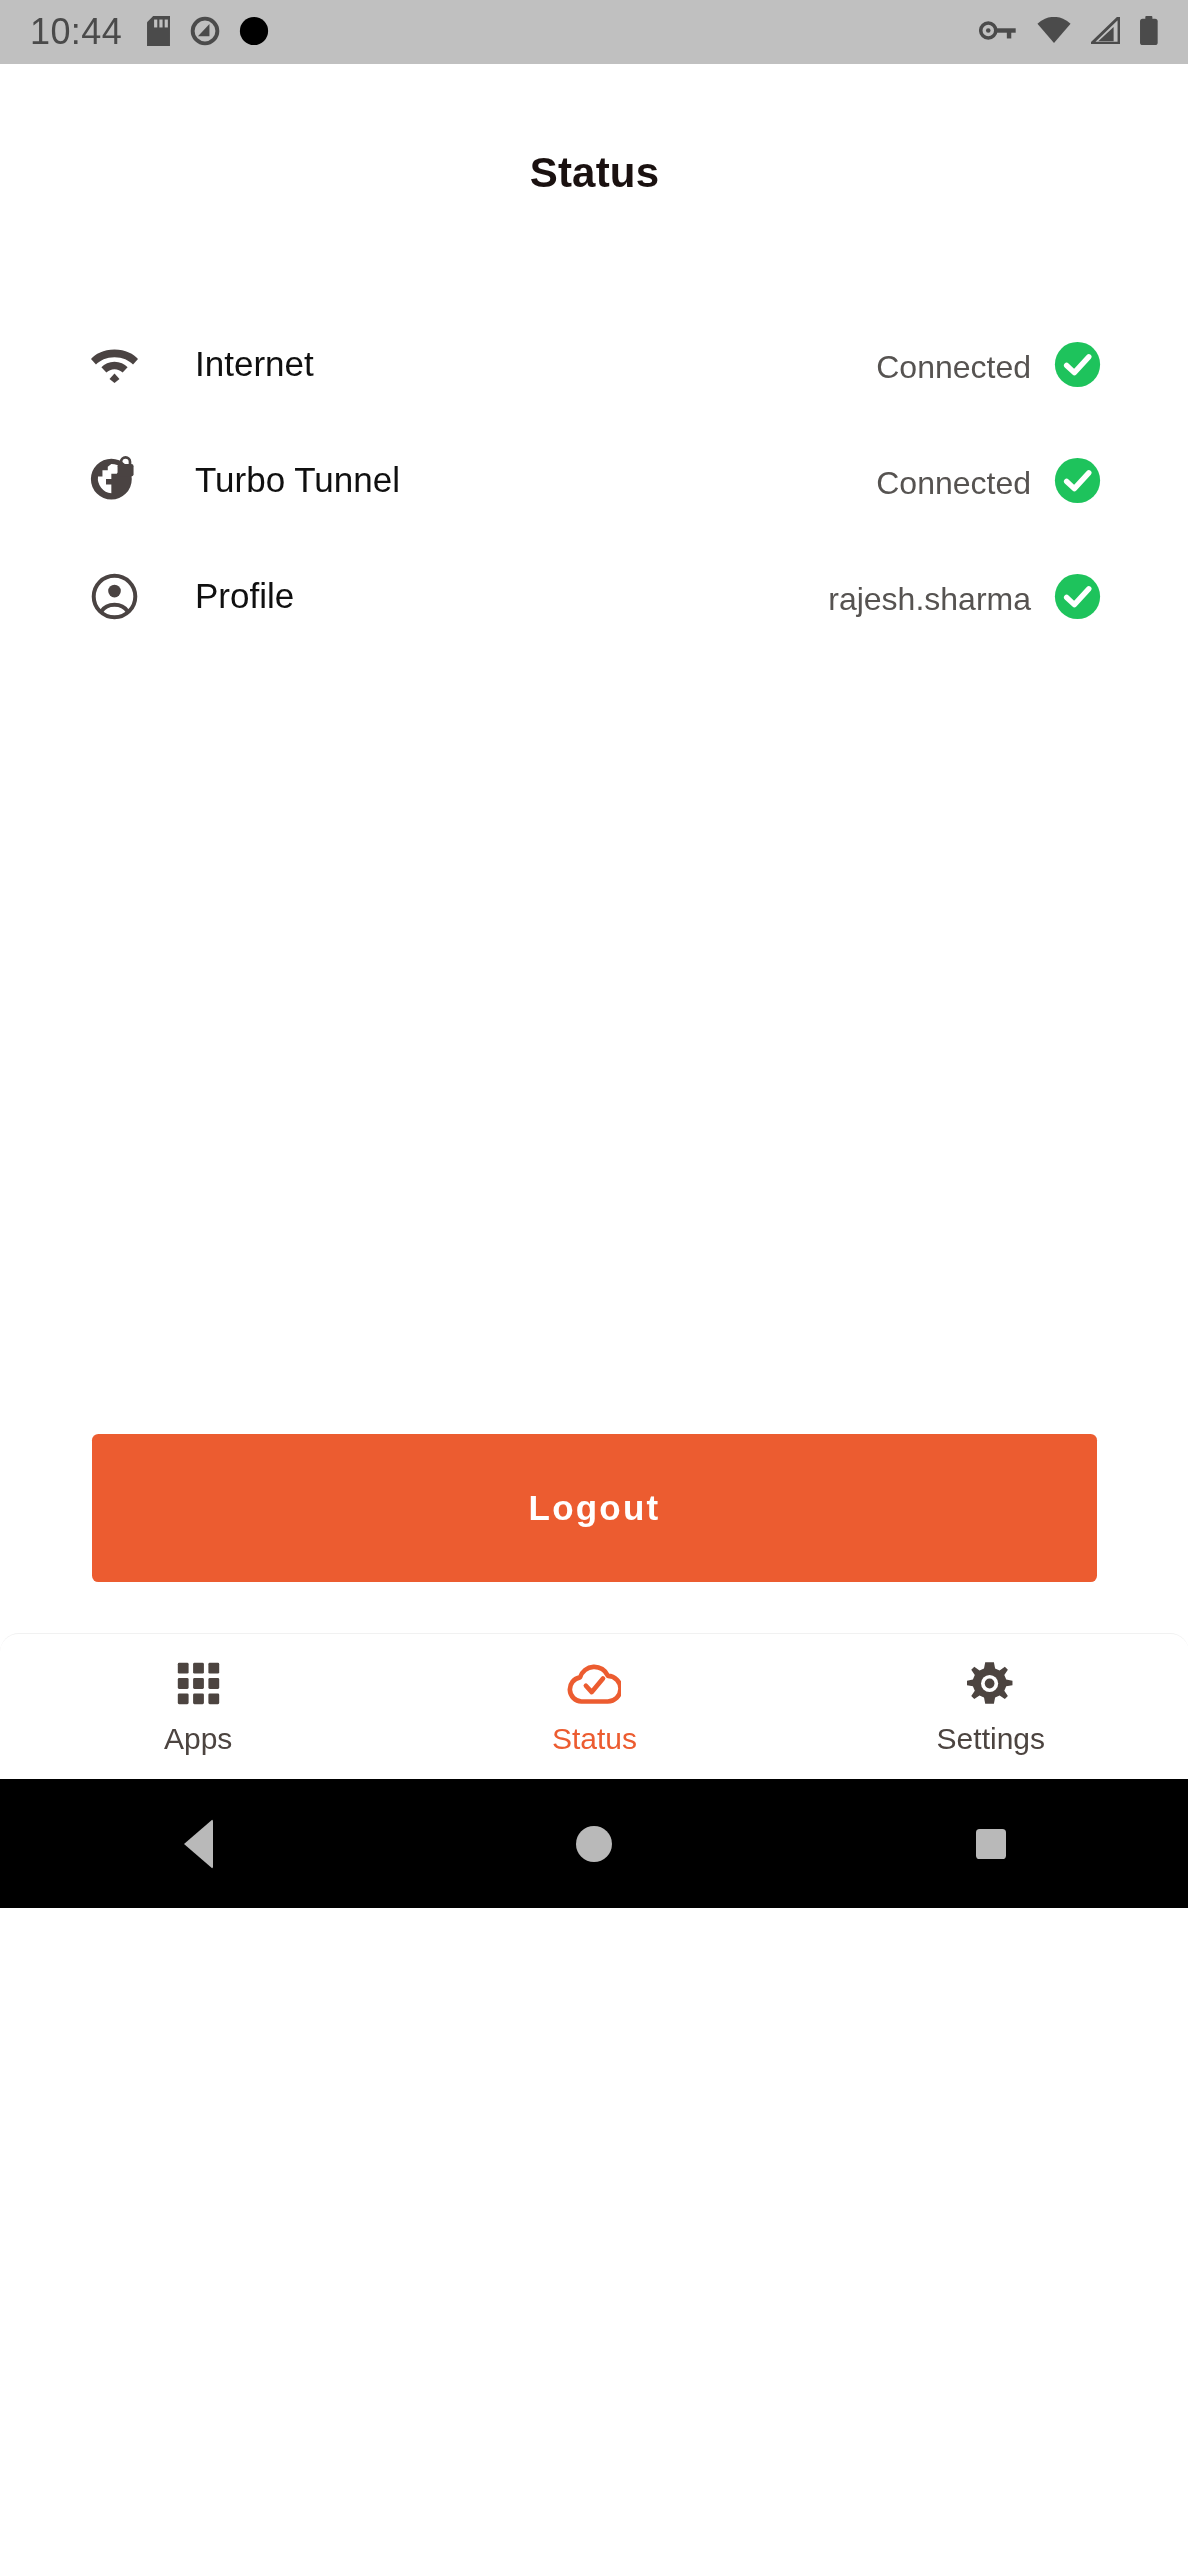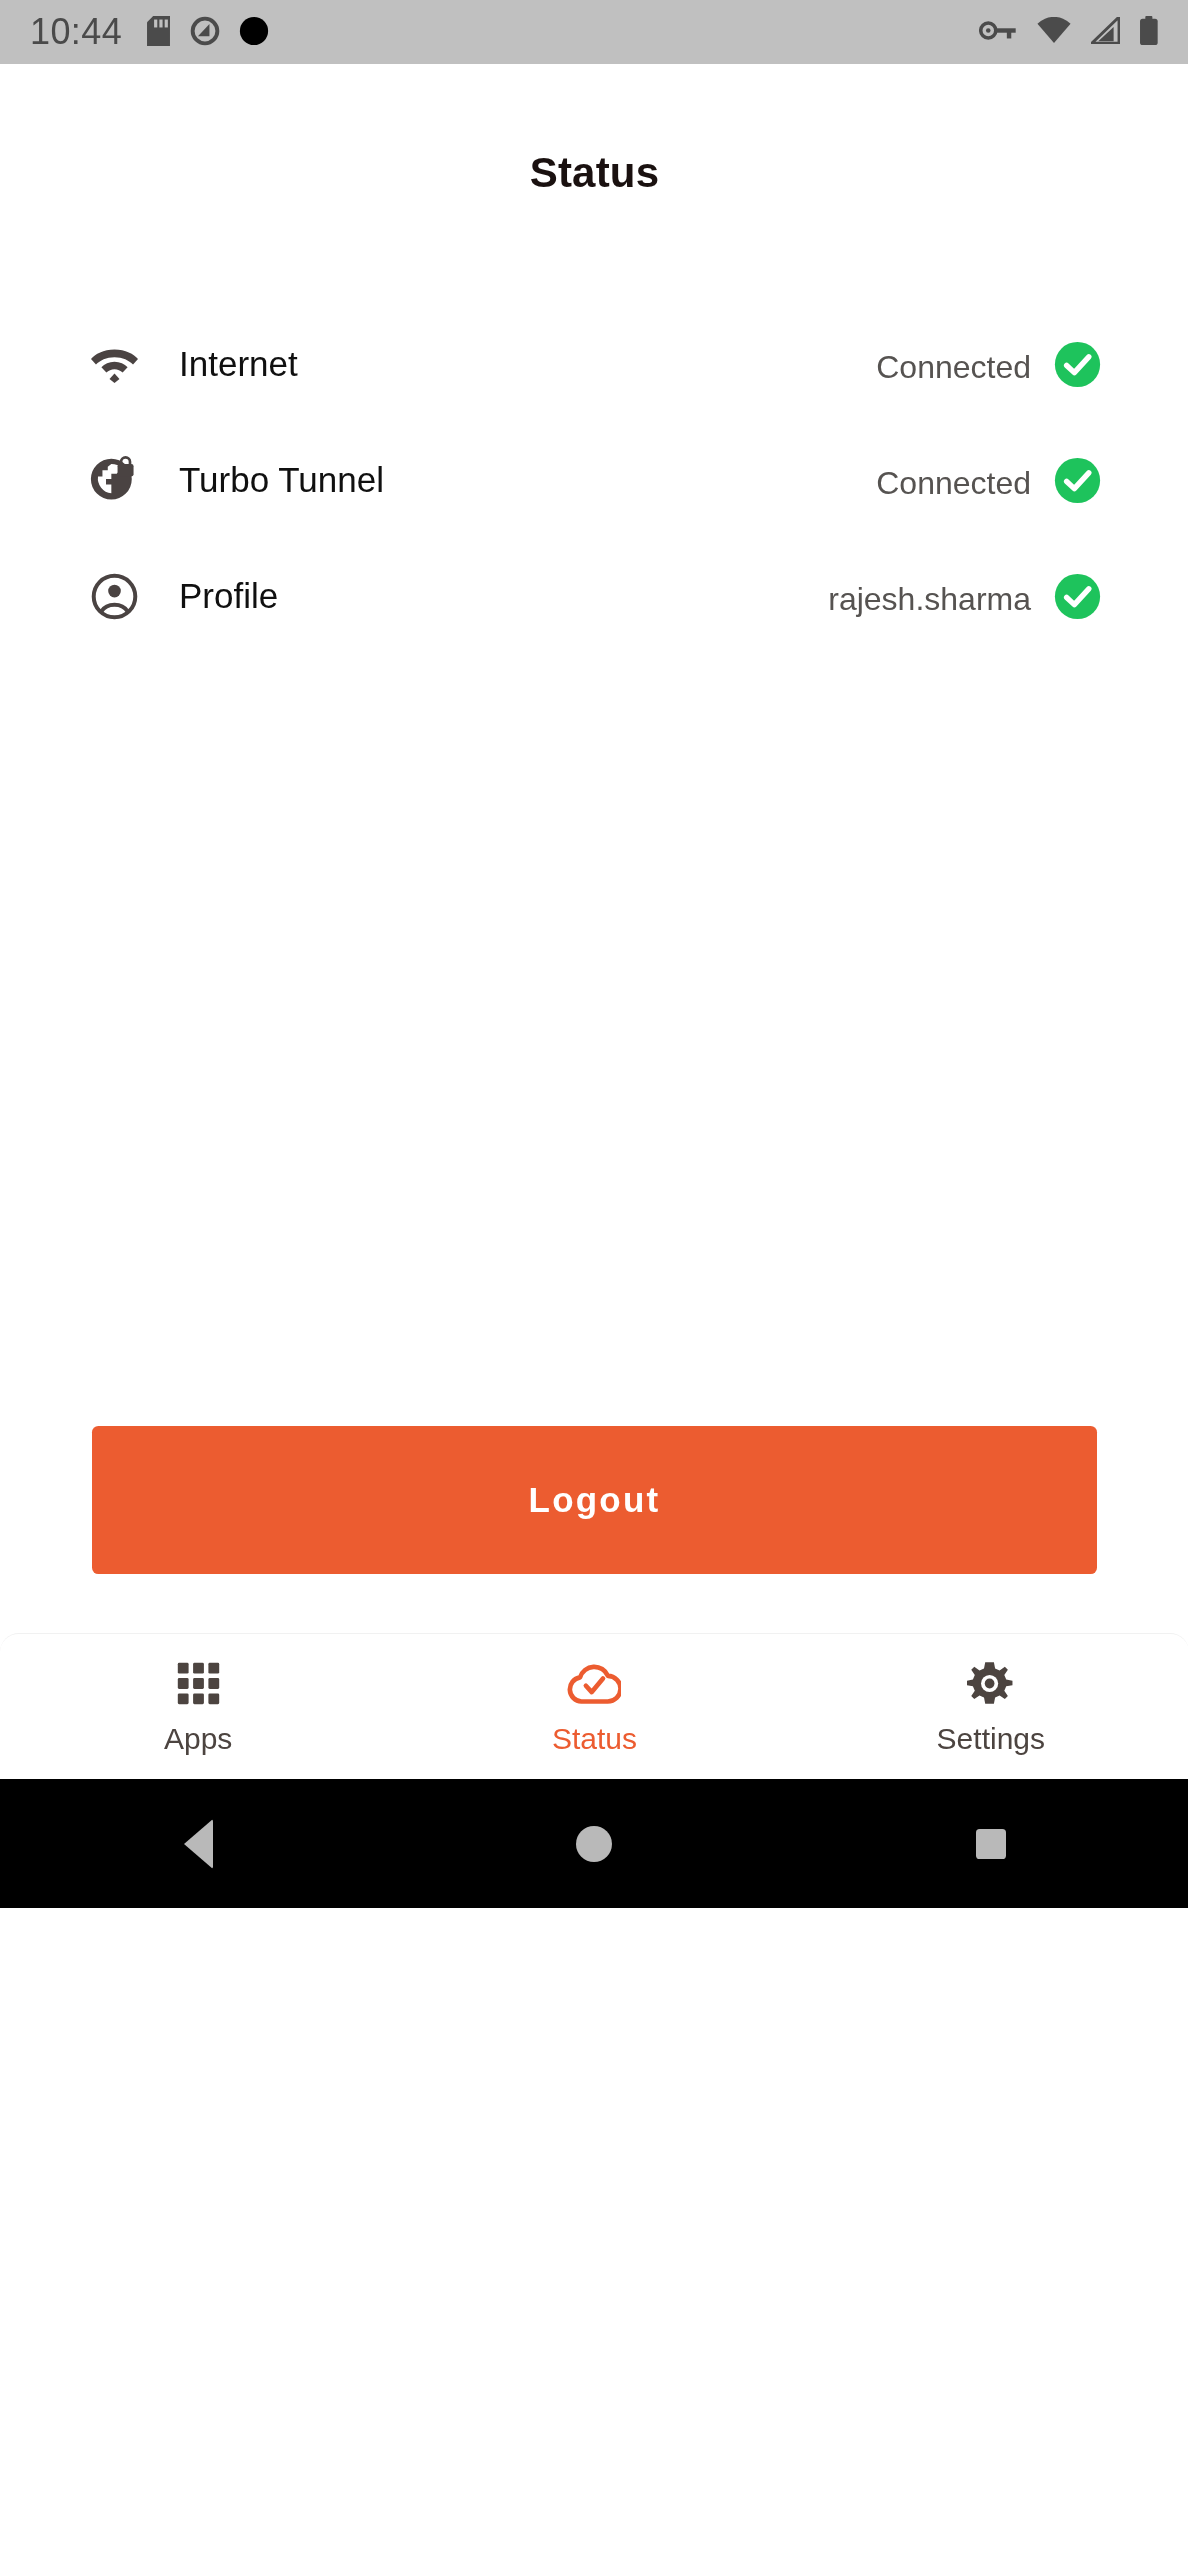--- a/index.html
+++ b/index.html
@@ -29,31 +29,31 @@
     color:#1a1110; margin-top:85px; letter-spacing:0.2px;
   }
 
   
   .status-list { margin-top:109px; padding:0 88px 0 89px; }
   .status-row {
     display:flex; align-items:center; height:116px;
   }
   .row-icon { width:50px; height:50px; flex:0 0 50px; display:flex; align-items:center; justify-content:center; }
   .row-label {
-    font-size:35px; color:#101010; margin-left:40px; white-space:nowrap;text-align:right;
+    font-size:35px; color:#101010; margin-left:56px; white-space:nowrap;text-align:right;
   }
   .row-spacer { flex:1 1 auto; }
   .row-value {
     font-size:32px; color:#565351; white-space:nowrap; margin-right:23px;margin-top:7px;
   }
   .badge-ok { width:47px; height:47px; flex:0 0 47px; }
 
   
   .main-area { flex:1 1 auto; position:relative; }
-  .logout-wrap { position:absolute; left:0; right:0; bottom:59px; padding:0 92px; }
+  .logout-wrap { position:absolute; left:0; right:0; bottom:51px; padding:0 92px; }
   .logout-btn {
     width:100%; height:148px; border:none; border-radius:6.3px;
     background:#ec5c30; color:#ffffff;
     font-family:"Liberation Sans", sans-serif;
     font-size:35px; font-weight:bold; letter-spacing:2.2px;
     cursor:pointer; display:flex; align-items:center; justify-content:center;
   }
 
   
   .bottom-nav {

